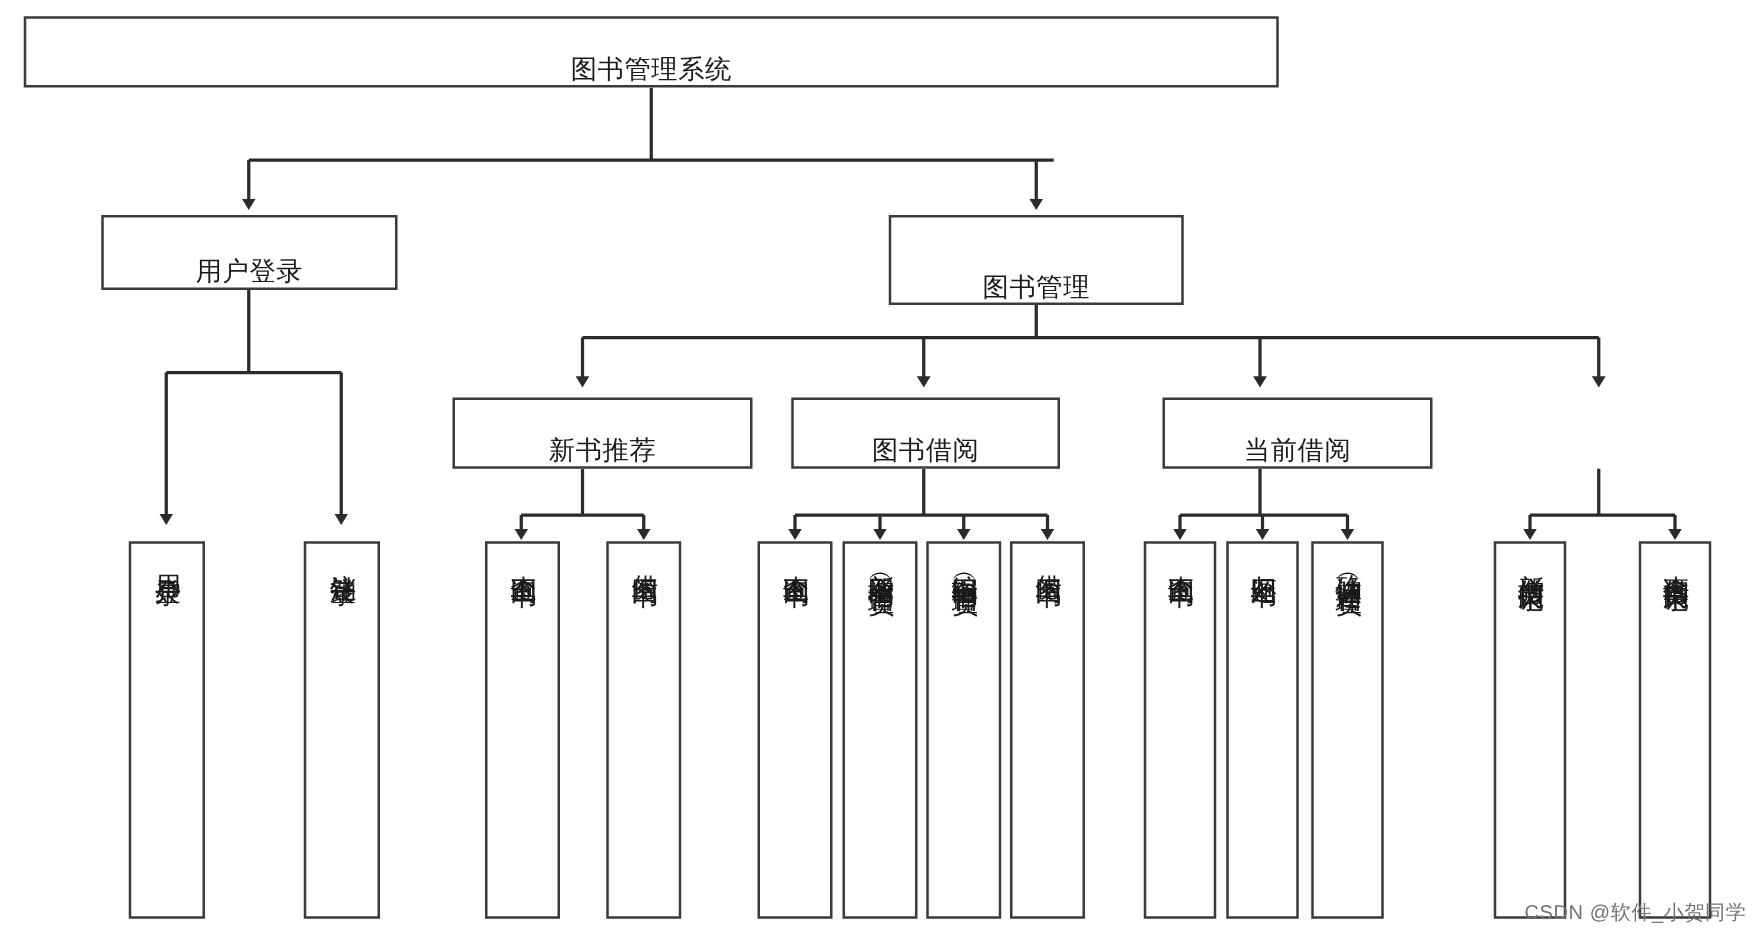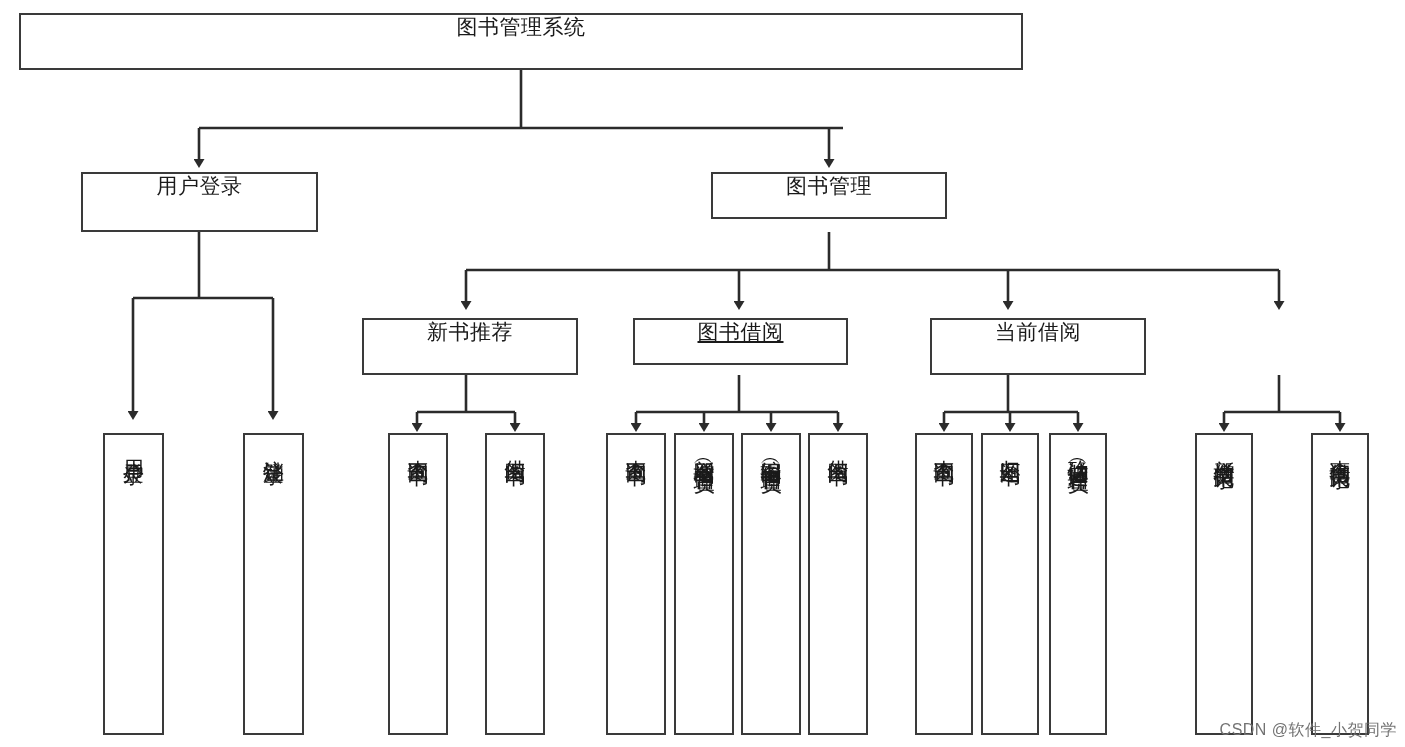--- a/index.html
+++ b/index.html
@@ -25,21 +25,21 @@
     width: 1405px;
     height: 747px;
     pointer-events: none;
   }
   .node {
     position: absolute;
     box-sizing: border-box;
     border: 2.5px solid #3a3a3a;
     background: #ffffff;
     display: flex;
-    align-items: flex-start;
+    align-items: flex-end;
     justify-content: center;
     text-align: center;
   }
   .node.horiz .label {
     font-size: 21px;
     line-height: 1.15;
     letter-spacing: 0.5px;
     white-space: nowrap;
     color: #1a1a1a;
   }
@@ -126,28 +126,28 @@
     </g>
   </svg>
 
   <div class="node horiz" style="left:19px; top:13px; width:1004px; height:57px;">
     <span class="label">图书管理系统</span>
   </div>
 
   <div class="node horiz" style="left:81px; top:172px; width:237px; height:60px;">
     <span class="label">用户登录</span>
   </div>
-  <div class="node horiz" style="left:711px; top:172px; width:236px; height:47px;font-family:Liberation Serif, serif;">
+  <div class="node horiz" style="left:711px; top:172px; width:236px; height:72px;font-family:Liberation Serif, serif;">
     <span class="label">图书管理</span>
   </div>
 
-  <div class="node horiz" style="left:362px; top:318px; width:216px; height:57px;">
+  <div class="node horiz" style="left:362px; top:318px; width:240px; height:57px;">
     <span class="label">新书推荐</span>
   </div>
-  <div class="node horiz" style="left:633px; top:318px; width:215px; height:47px;text-decoration:underline;">
+  <div class="node horiz" style="left:633px; top:318px; width:215px; height:57px;">
     <span class="label">图书借阅</span>
   </div>
   <div class="node horiz" style="left:902px; top:318px; width:216px; height:57px;margin-left:28px;">
     <span class="label">当前借阅</span>
   </div>
 
   <div class="node vert" style="left:103px; top:433px; width:61px; height:302px;">
     <span class="label">用户登录</span>
   </div>
   <div class="node vert" style="left:243px; top:433px; width:61px; height:302px;">

